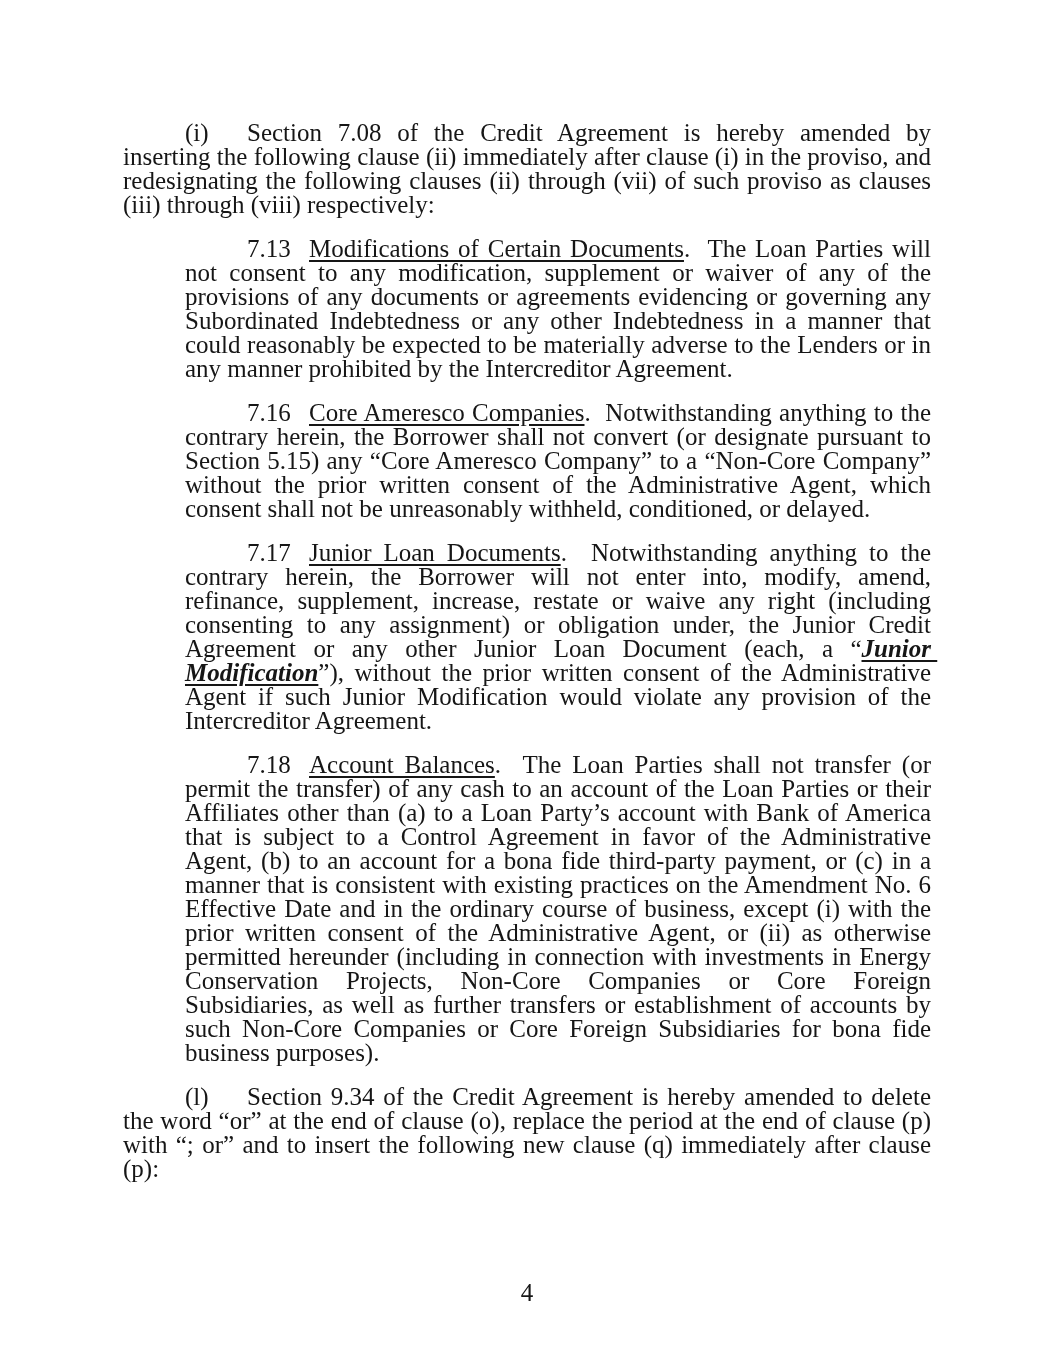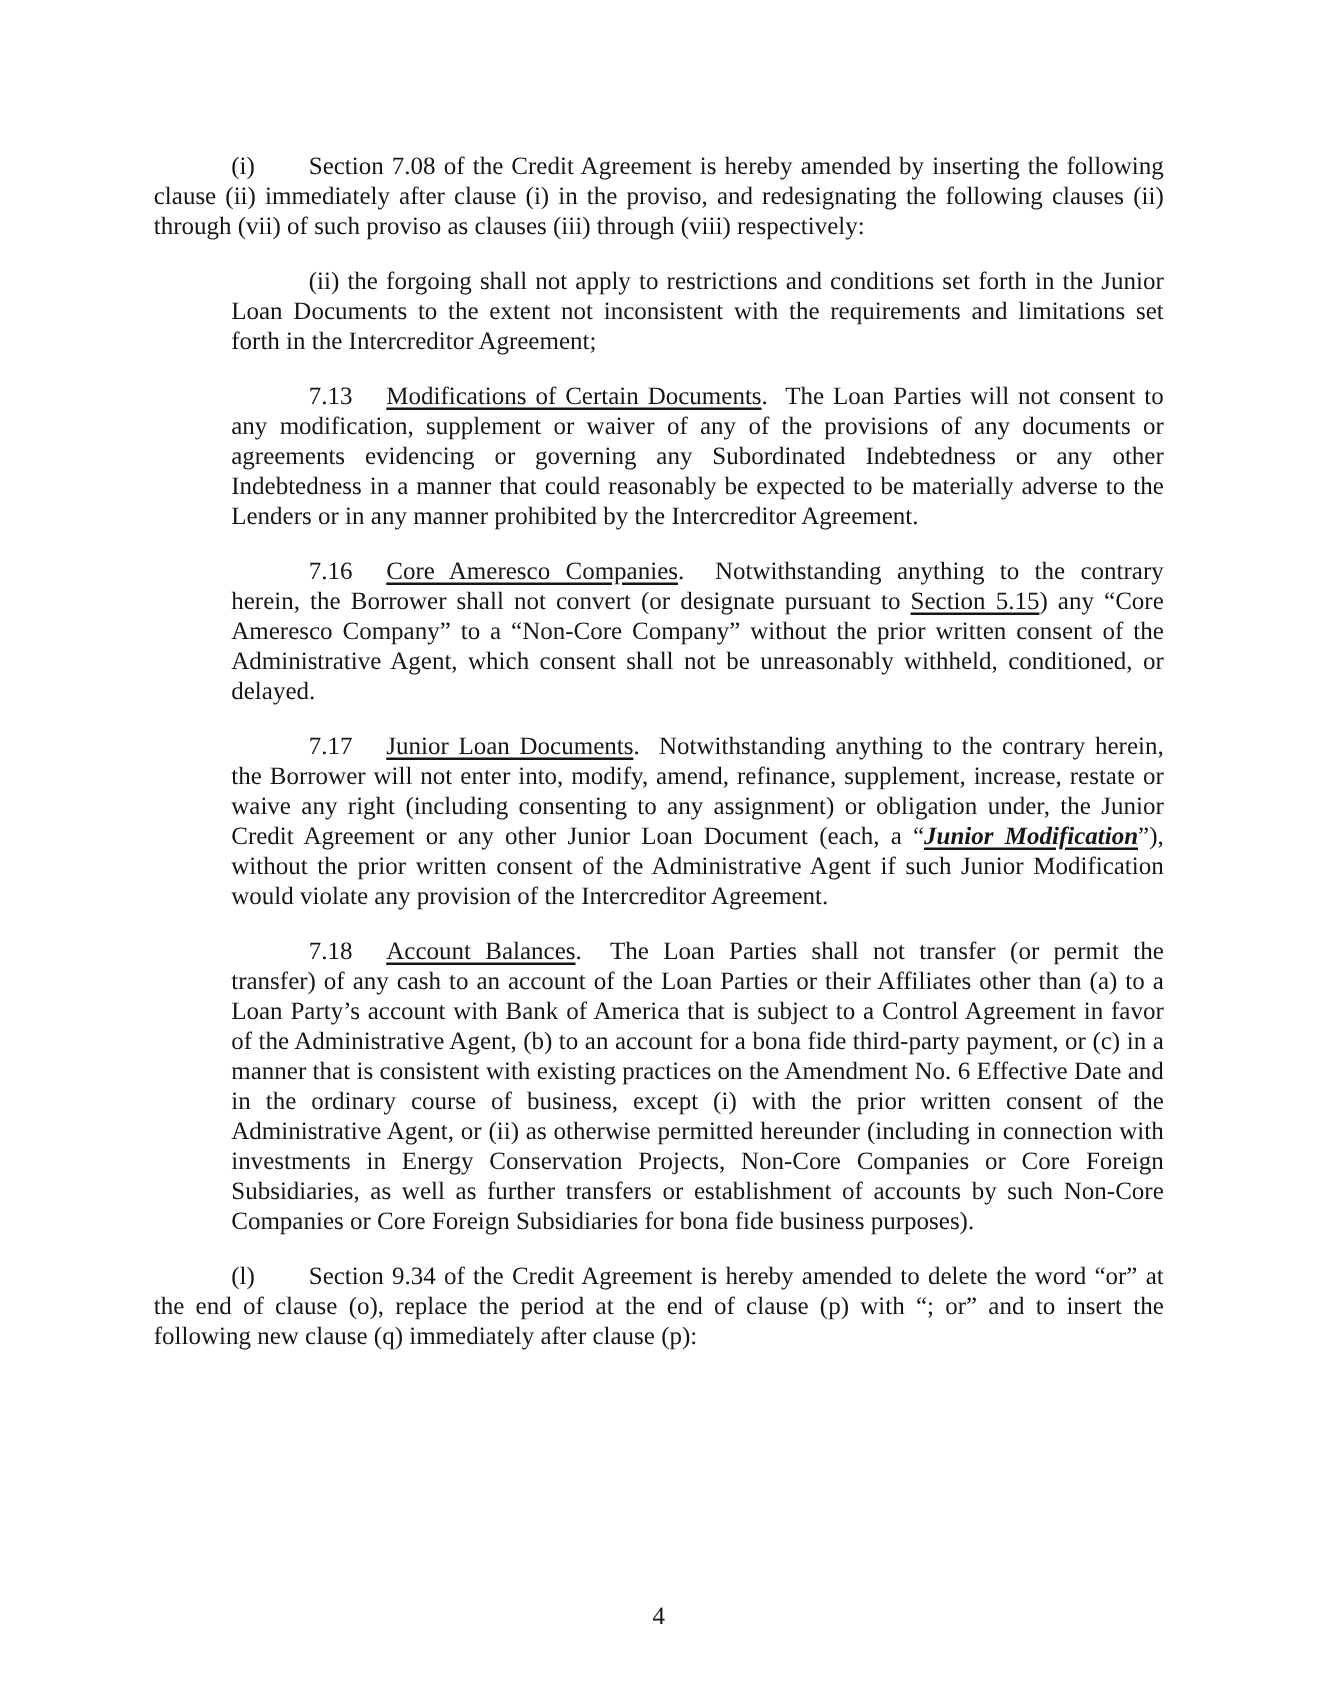--- a/index.html
+++ b/index.html
@@ -7,21 +7,21 @@
     padding: 0;
     background: #e8e8e8;
   }
   .page {
     position: relative;
     width: 1055px;
     height: 1365px;
     margin: 0 auto;
     background: #ffffff;
     font-family: "Liberation Serif", "DejaVu Serif", serif;
-    font-size: 20px;
+    font-size: 25px;
     line-height: 24px;
     color: #161616;
     overflow: hidden;
   }
   .content {
     position: absolute;
     left: 123px;
     top: 121px;
     width: 808px;
   }
@@ -47,40 +47,38 @@
     text-decoration: underline;
     text-underline-offset: 3px;
   }
   .term {
     font-weight: bold;
     font-style: italic;
     text-decoration: underline;
     text-underline-offset: 3px;
   }
   .xref {
-    text-decoration: underline;
     text-underline-offset: 3px;
   }
   .page-number {
     position: absolute;
     left: 123px;
     width: 808px;
     top: 1281px;
     text-align: center;
   }
 </style>
 </head>
 <body>
 
 <div class="page">
   <main class="content">
 
     <p class="para indent-main"><span class="label">(i)</span><span>Section 7.08 of the Credit Agreement is hereby amended by inserting the following clause (ii) immediately after clause (i) in the proviso, and redesignating the following clauses (ii) through (vii) of such proviso as clauses (iii) through (viii) respectively:</span></p>
 
-    <p class="para blockquote"><span>(ii) the forgoing shall not apply to restrictions and conditions set forth in the Junior Loan Documents to the extent not inconsistent with the requirements and limitations set forth in the Intercreditor Agreement;</span></p>
 
 
     <p class="para blockquote"><span class="num">7.13</span><span class="heading">Modifications of Certain Documents</span><span>.  The Loan Parties will not consent to any modification, supplement or waiver of any of the provisions of any documents or agreements evidencing or governing any Subordinated Indebtedness or any other Indebtedness in a manner that could reasonably be expected to be materially adverse to the Lenders or in any manner prohibited by the Intercreditor Agreement.</span></p>
 
 
     <p class="para blockquote"><span class="num">7.16</span><span class="heading">Core Ameresco Companies</span><span>.  Notwithstanding anything to the contrary herein, the Borrower shall not convert (or designate pursuant to </span><span class="xref">Section 5.15</span><span>) any “Core Ameresco Company” to a “Non-Core Company” without the prior written consent of the Administrative Agent, which consent shall not be unreasonably withheld, conditioned, or delayed.</span></p>
 
     <p class="para blockquote"><span class="num">7.17</span><span class="heading">Junior Loan Documents</span><span>.  Notwithstanding anything to the contrary herein, the Borrower will not enter into, modify, amend, refinance, supplement, increase, restate or waive any right (including consenting to any assignment) or obligation under, the Junior Credit Agreement or any other Junior Loan Document (each, a “</span><span class="term">Junior Modification</span><span>”), without the prior written consent of the Administrative Agent if such Junior Modification would violate any provision of the Intercreditor Agreement.</span></p>
 
     <p class="para blockquote"><span class="num">7.18</span><span class="heading">Account Balances</span><span>.  The Loan Parties shall not transfer (or permit the transfer) of any cash to an account of the Loan Parties or their Affiliates other than (a) to a Loan Party’s account with Bank of America that is subject to a Control Agreement in favor of the Administrative Agent, (b) to an account for a bona fide third-party payment, or (c) in a manner that is consistent with existing practices on the Amendment No. 6 Effective Date and in the ordinary course of business, except (i) with the prior written consent of the Administrative Agent, or (ii) as otherwise permitted hereunder (including in connection with investments in Energy Conservation Projects, Non-Core Companies or Core Foreign Subsidiaries, as well as further transfers or establishment of accounts by such Non-Core Companies or Core Foreign Subsidiaries for bona fide business purposes).</span></p>

